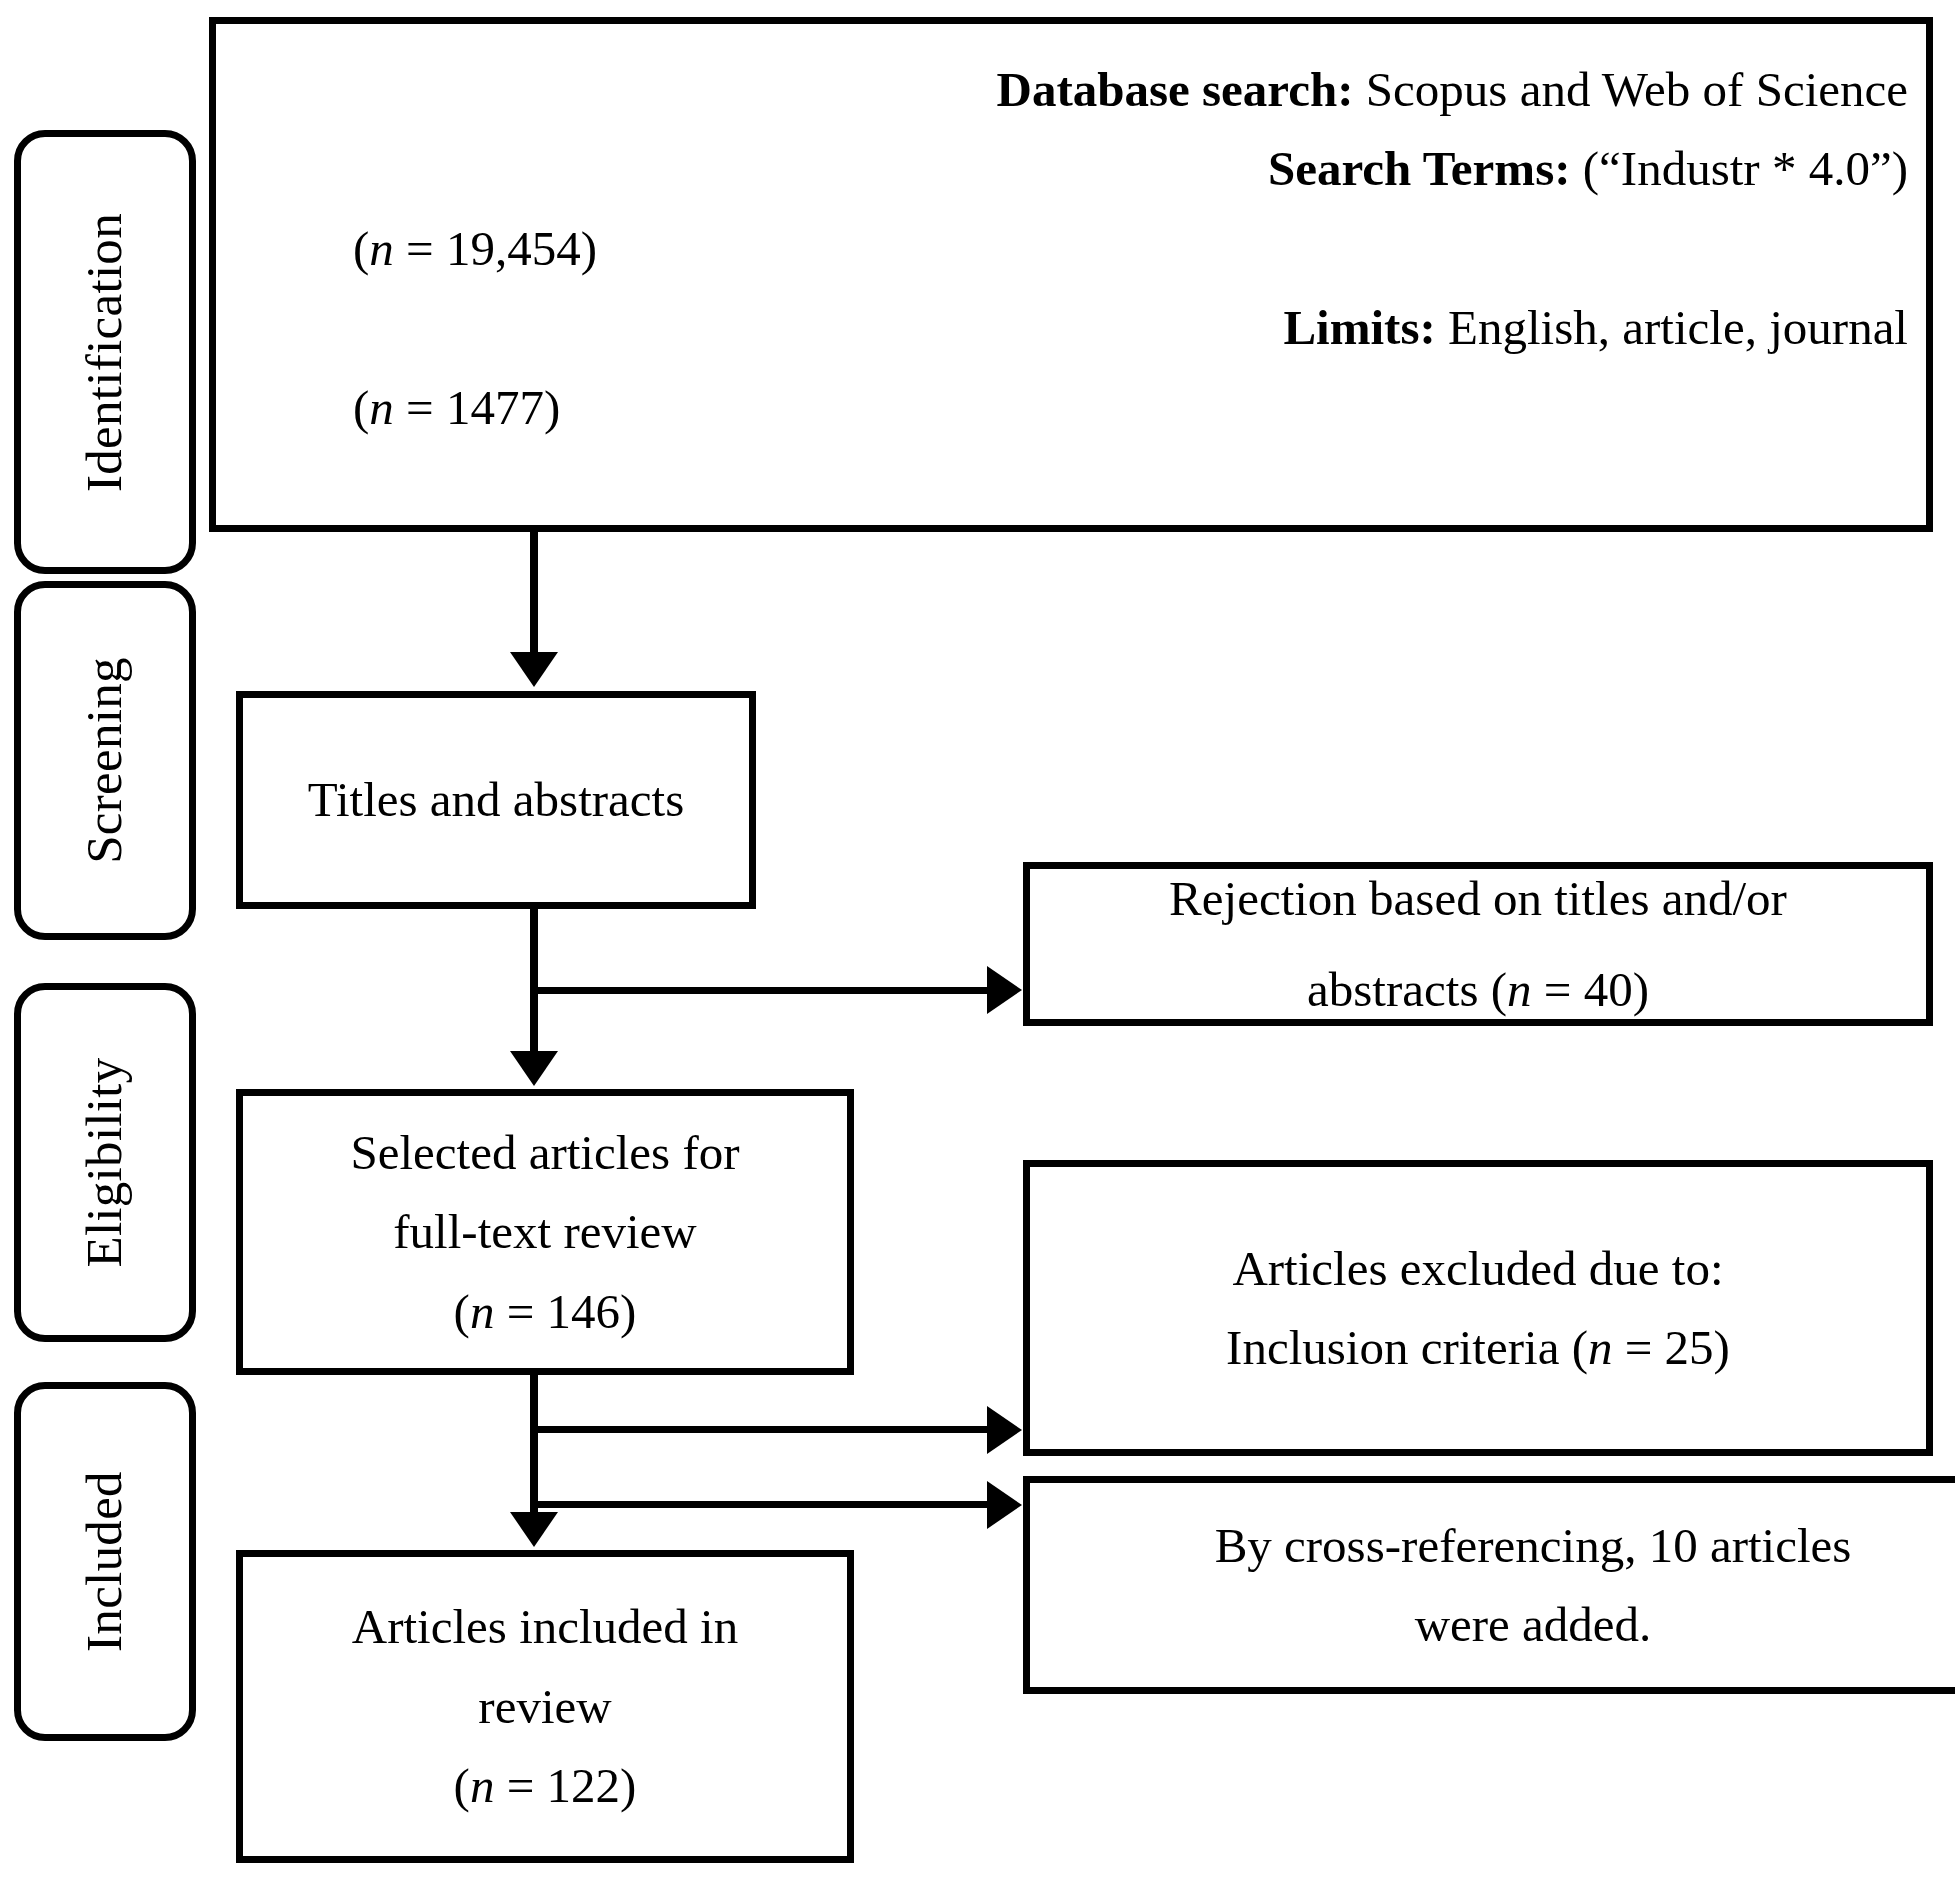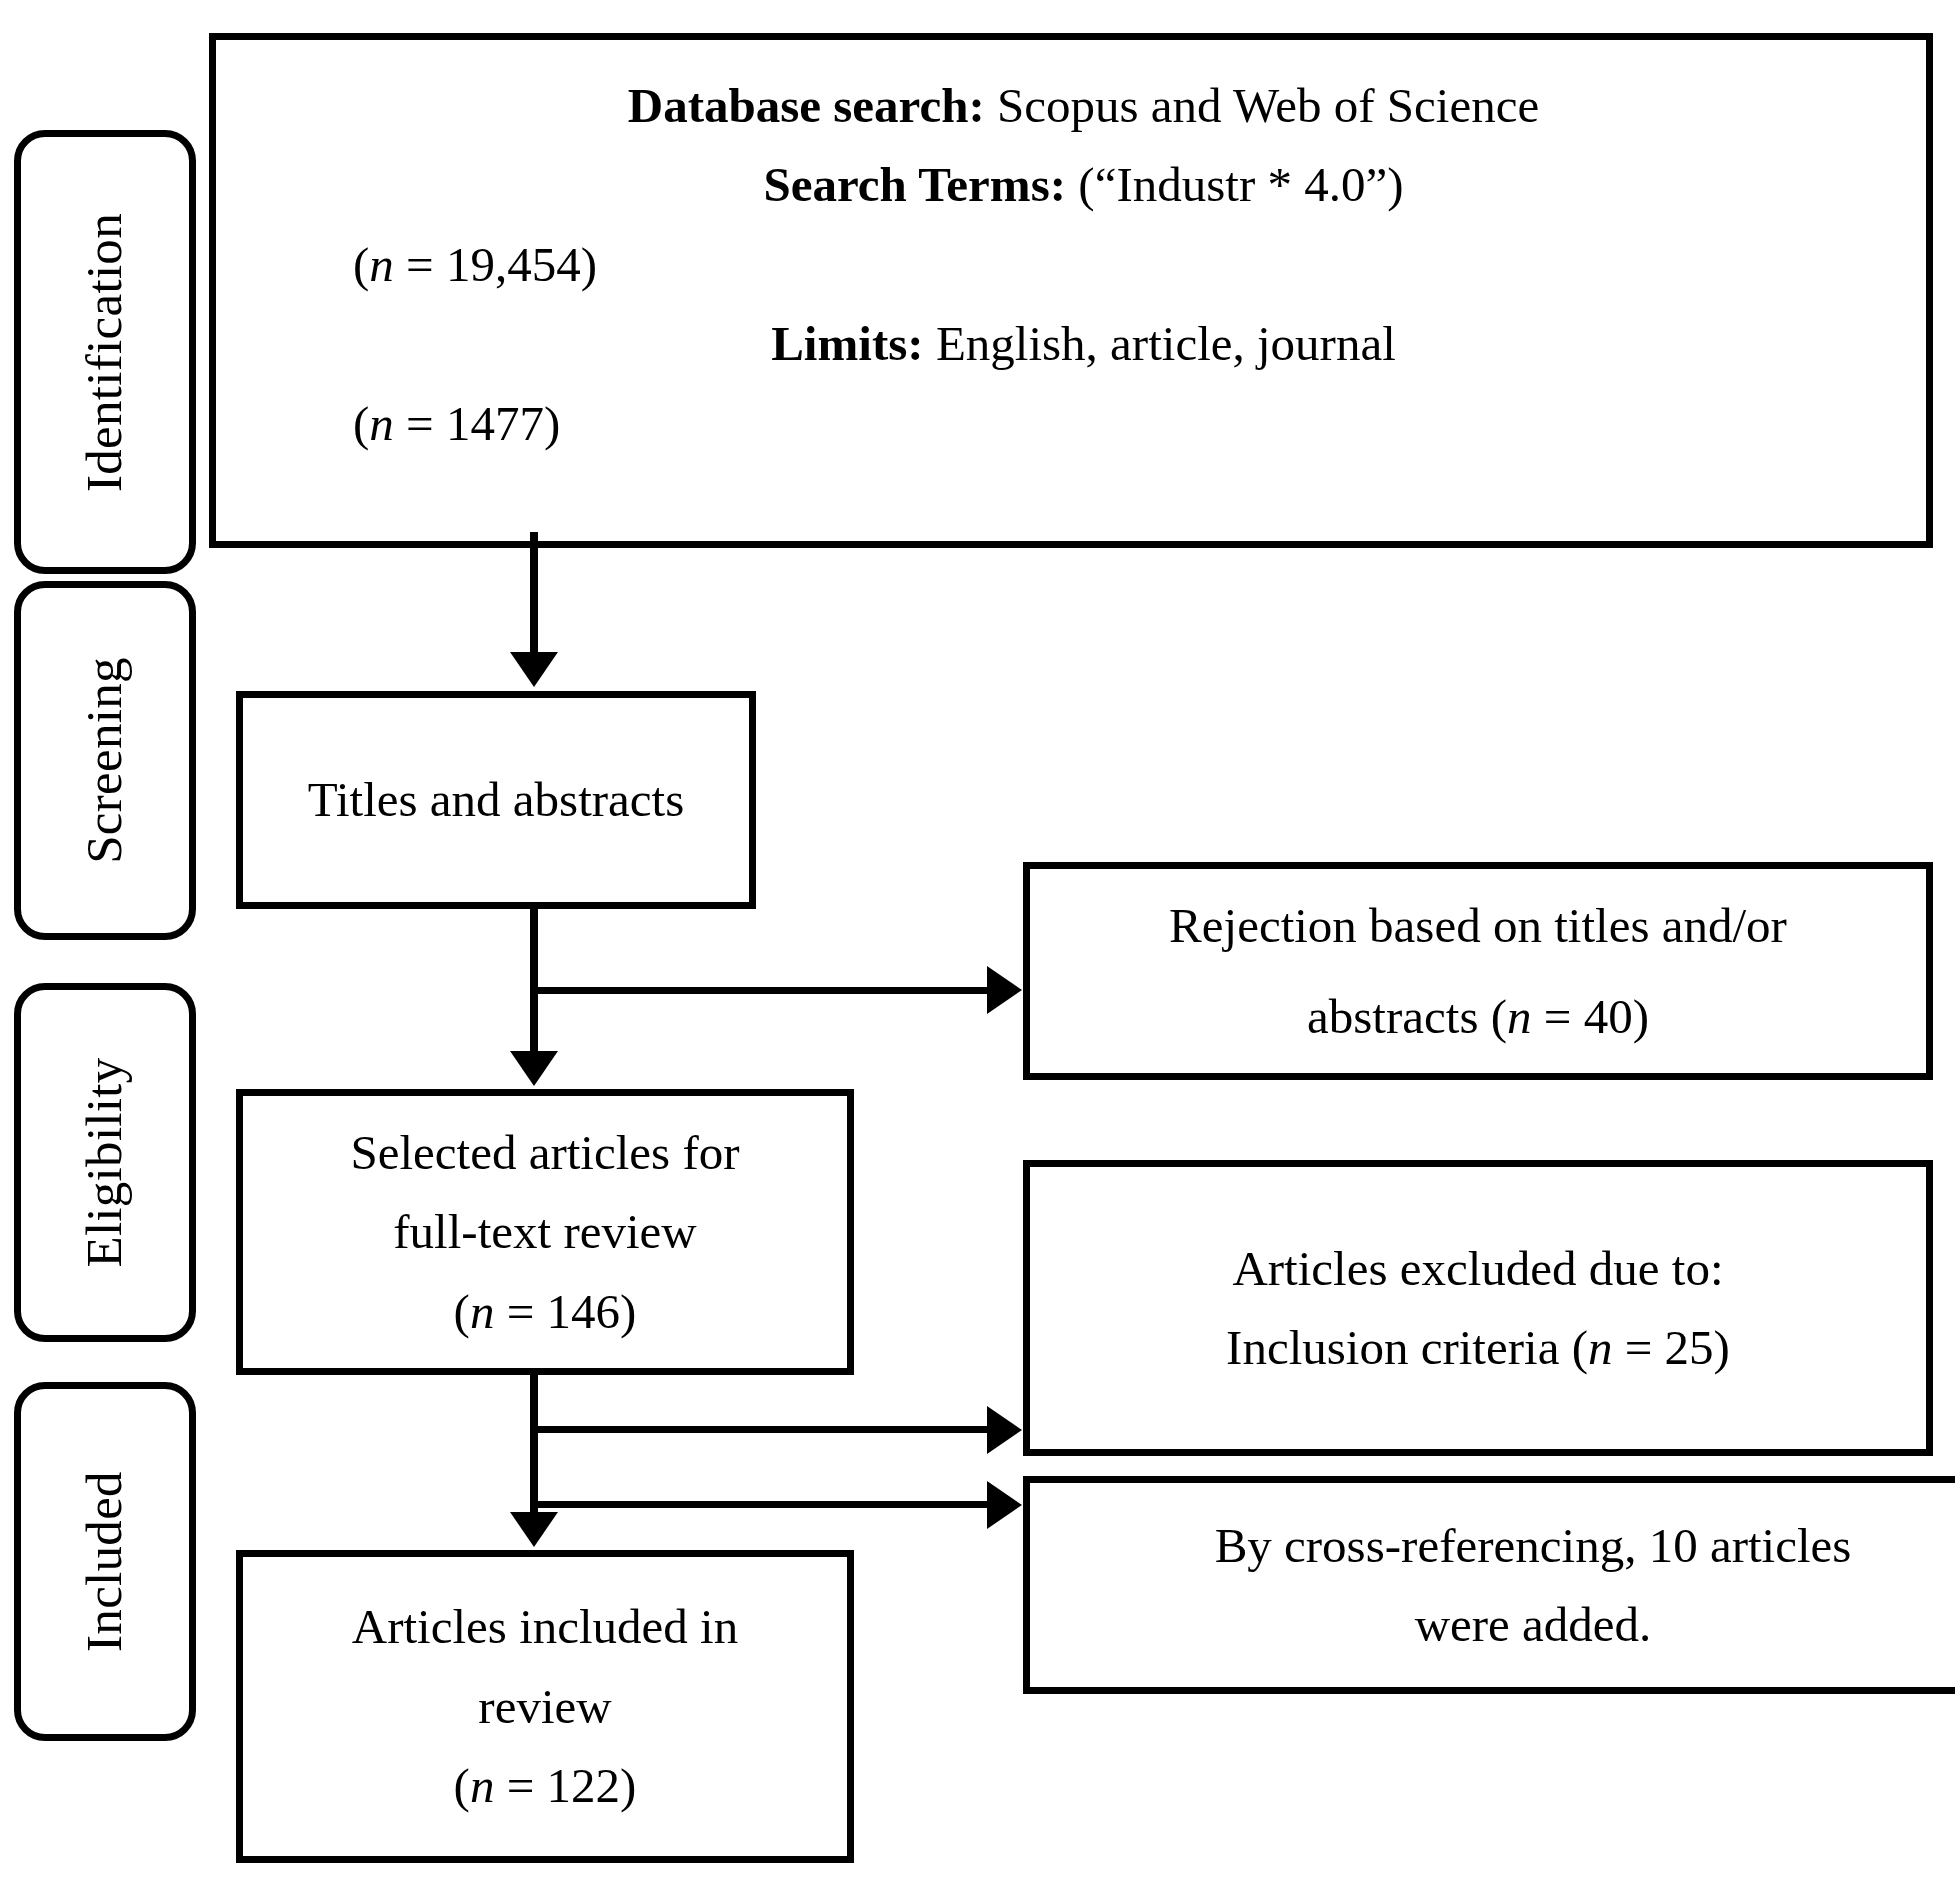--- a/index.html
+++ b/index.html
@@ -43,24 +43,23 @@
     border: 7.5px solid #000;
     background: #fff;
     box-sizing: border-box;
     display: flex;
     flex-direction: column;
     align-items: center;
     justify-content: center;
     padding: 6.8px 16.3px;
   }
   .node.left-align {
-    align-items: center;
+    align-items: flex-end;
     padding-left: 35px;
-    padding-right: 10px;
-    margin-top: 16px;
+    padding-right: 18px;
   }
   .line {
     font-size: 49px;
     line-height: 1.62;
     white-space: nowrap;
     text-align: center;
   }
   .node.left-align .line { text-align: left; }
   .line.indent-right {
     width: 100%;
@@ -129,21 +128,21 @@
     </div>
     <div class="line indent-right">
       (<span class="ital">n</span><span> = 1477</span>)
     </div>
   </div>
 
   <div class="node" style="left:236px; top:691px; width:520px; height:218px;">
     <div class="line">Titles and abstracts</div>
   </div>
 
-  <div class="node" style="left:1023px; top:862px; width:910px; height:218px;gap:12px;">
+  <div class="node" style="left:1023px; top:862px; width:910px; height:164px;gap:12px;">
     <div class="line">Rejection based on titles and/or</div>
     <div class="line">
       <span>abstracts (</span><span class="ital">n</span><span> = 40)</span>
     </div>
   </div>
 
   <div class="node" style="left:236px; top:1089px; width:618px; height:286px;">
     <div class="line">Selected articles for</div>
     <div class="line">full-text review</div>
     <div class="line">

